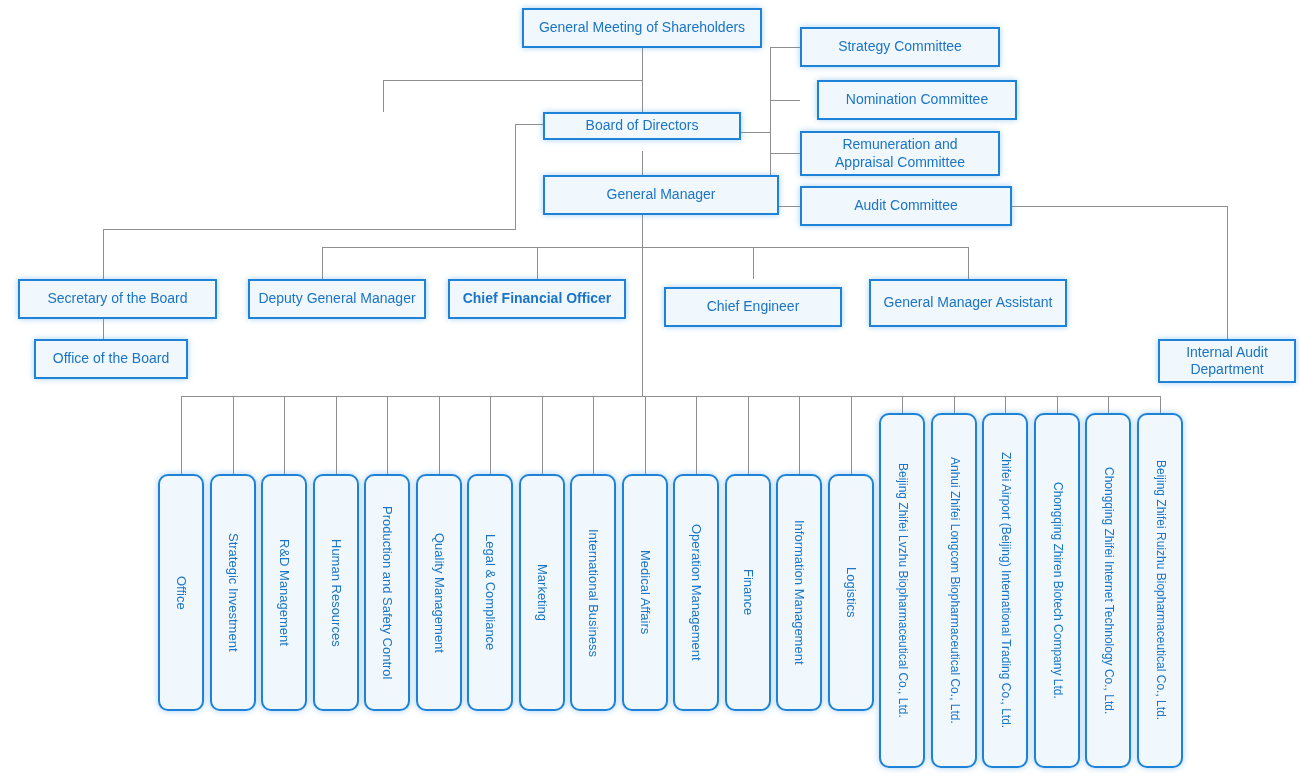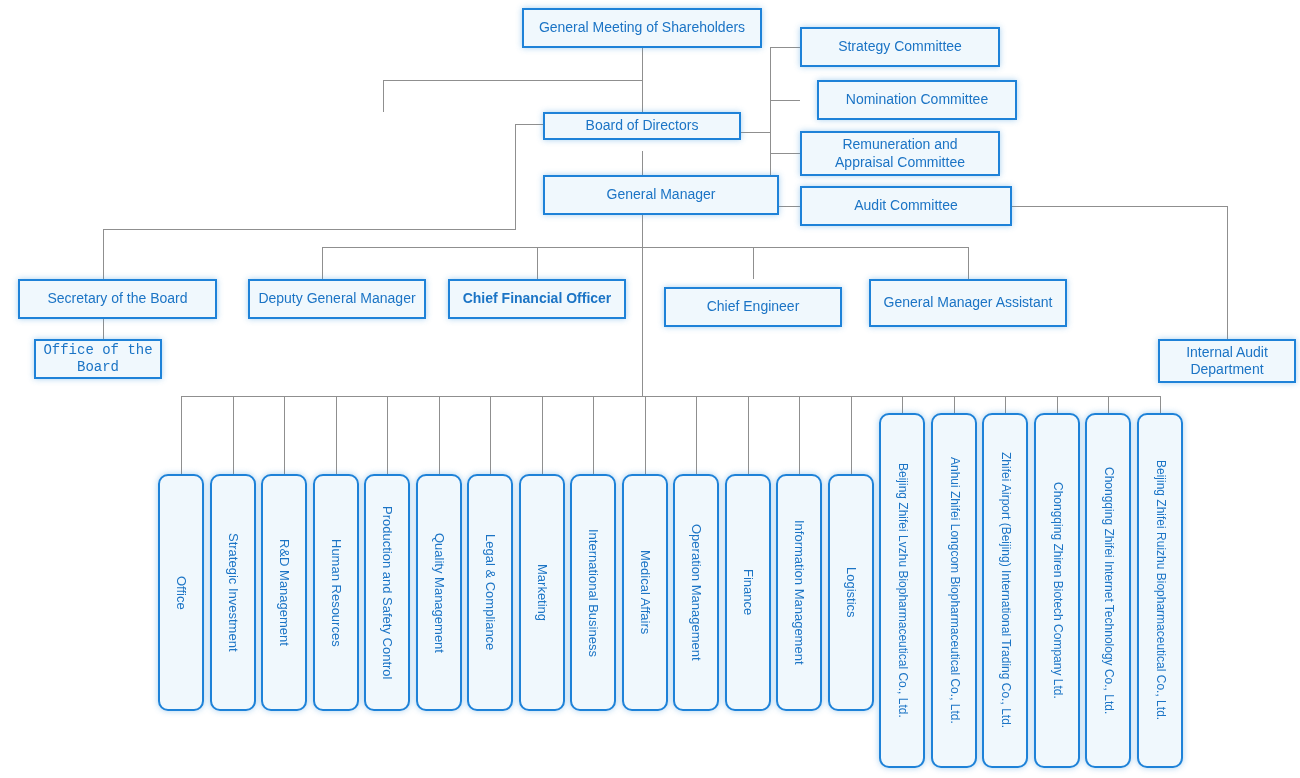--- a/index.html
+++ b/index.html
@@ -92,21 +92,21 @@
 
   <div class="node" style="left:543px;top:112px;width:198px;height:28px;">Board of Directors</div>
   <div class="node" style="left:543px;top:175px;width:236px;height:40px;">General Manager</div>
 
   <div class="node" style="left:18px;top:279px;width:199px;height:40px;">Secretary of the Board</div>
   <div class="node" style="left:248px;top:279px;width:178px;height:40px;">Deputy General Manager</div>
   <div class="node" style="left:448px;top:279px;width:178px;height:40px;font-weight:bold;">Chief Financial Officer</div>
   <div class="node" style="left:664px;top:279px;width:178px;height:40px;margin-top:8px;">Chief Engineer</div>
   <div class="node" style="left:869px;top:279px;width:198px;height:48px;">General Manager Assistant</div>
 
-  <div class="node" style="left:34px;top:339px;width:128px;height:40px;font-family:Liberation Mono, monospace;">Office of the Board</div>
+  <div class="node" style="left:34px;top:339px;width:154px;height:40px;">Office of the Board</div>
   <div class="node" style="left:1158px;top:339px;width:138px;height:44px;">Internal Audit Department</div>
 
   <div class="node vnode" style="left:158px;top:474px;width:46px;height:237px;">Office</div>
   <div class="node vnode" style="left:210px;top:474px;width:46px;height:237px;">Strategic Investment</div>
   <div class="node vnode" style="left:261px;top:474px;width:46px;height:237px;">R&amp;D Management</div>
   <div class="node vnode" style="left:313px;top:474px;width:46px;height:237px;">Human Resources</div>
   <div class="node vnode" style="left:364px;top:474px;width:46px;height:237px;">Production and Safety Control</div>
   <div class="node vnode" style="left:416px;top:474px;width:46px;height:237px;">Quality Management</div>
   <div class="node vnode" style="left:467px;top:474px;width:46px;height:237px;">Legal &amp; Compliance</div>
   <div class="node vnode" style="left:519px;top:474px;width:46px;height:237px;">Marketing</div>

